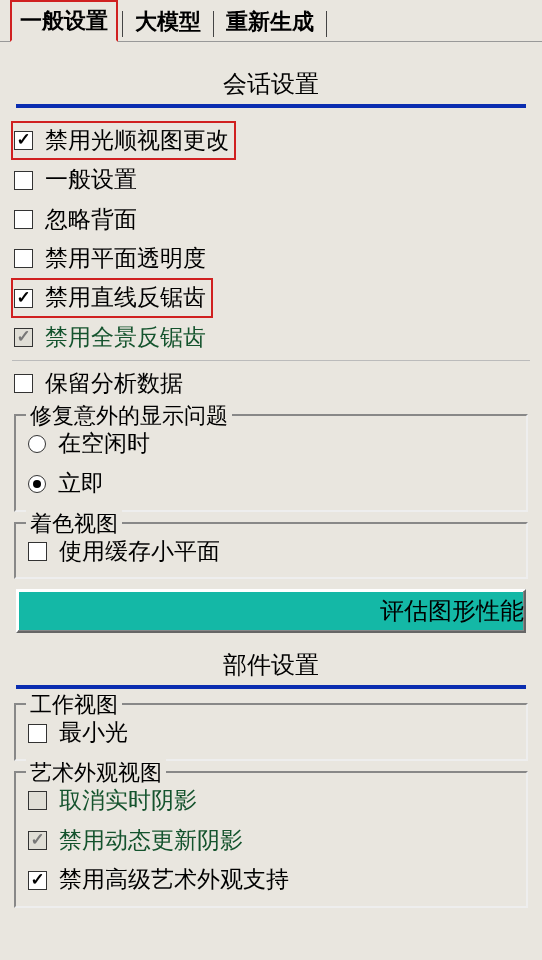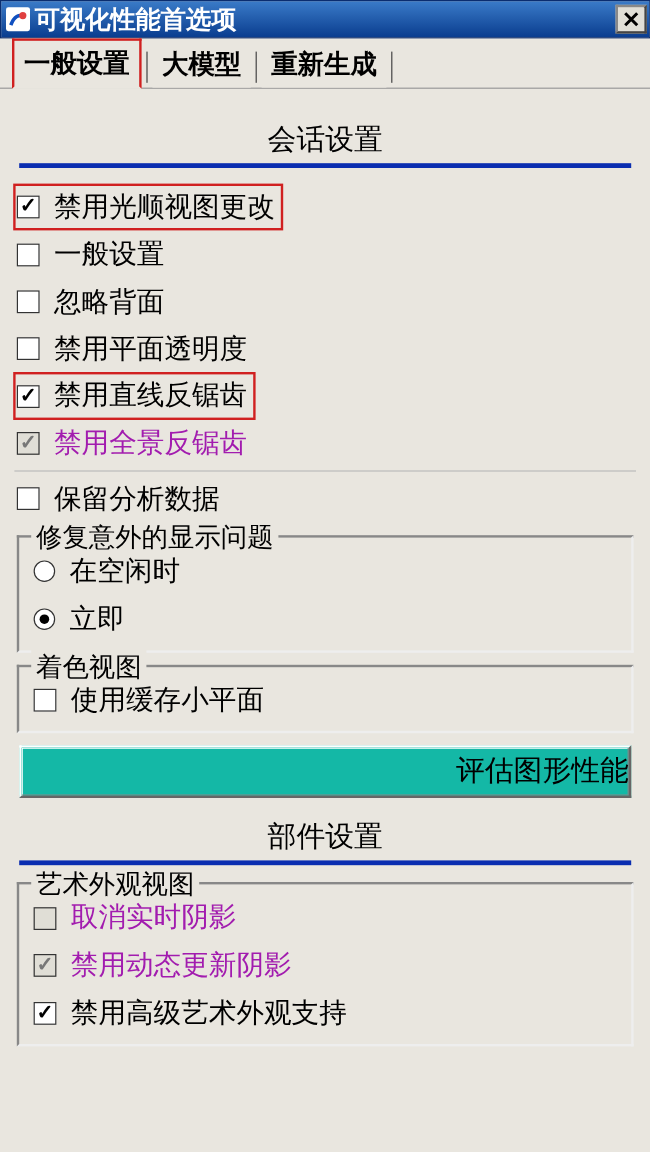--- a/index.html
+++ b/index.html
@@ -71,21 +71,21 @@
     height: 4px; background: #0a2db0; margin: 0 4px 14px 4px;
   }
 
   .row {
     display: flex; align-items: center;
     font-size: 23px;
     padding: 2px 0 2px 2px;
     margin-bottom: 2px;
     line-height: 1.45;
   }
-  .row.disabled { color: #a21caf; }
+  .row.disabled { color: #14532d; }
   .row.hl-red { outline: 2px solid #d02020; outline-offset: -1px; width: fit-content; padding: 2px 6px 2px 2px; }
 
   
   .cb {
     width: 19px; height: 19px; border: 1px solid #333;
     background: #fff; margin-right: 12px; flex-shrink: 0;
     display: flex; align-items: center; justify-content: center;
   }
   .cb.disabled { background: #e0ded6; }
   .cb.checked::after {
@@ -127,36 +127,20 @@
     border: 2px solid #fff; border-right-color: #666; border-bottom-color: #666;
     box-shadow: inset -1px -1px #888, inset 1px 1px #fff;
     font-size: 24px; text-align: right; line-height: 40px;
   }
 </style>
 </head>
 <body>
 
 <div class="window">
 
-  <div class="titlebar">
-    <div class="title-left">
-      <div class="app-icon">
-        <svg width="16" height="16" viewBox="0 0 16 16">
-          <path d="M2 13 Q6 2 14 6" stroke="#1050c0" stroke-width="3" fill="none"></path>
-          <circle cx="12" cy="5" r="3" fill="#e04040"></circle>
-        </svg>
-      </div>
-      <div class="title-text">可视化性能首选项</div>
-    </div>
-    <div class="close-btn">
-      <svg width="14" height="14" viewBox="0 0 14 14">
-        <path d="M2 2 L12 12 M12 2 L2 12" stroke="#000" stroke-width="2.5"></path>
-      </svg>
-    </div>
-  </div>
 
   <div class="tabbar">
     <div class="tab active">一般设置</div>
     <div class="tab-sep"></div>
     <div class="tab" style="border:none;">大模型</div>
     <div class="tab-sep"></div>
     <div class="tab" style="border:none;">重新生成</div>
     <div class="tab-sep"></div>
   </div>
 
@@ -215,20 +199,27 @@
         <span class="cb"></span>
         <span>使用缓存小平面</span>
       </div>
     </div>
 
     <div class="wide-button">评估图形性能</div>
 
     <div class="section-header" style="padding-top:6px;">部件设置</div>
     <div class="blue-hr"></div>
 
+    <div class="group">
+      <div class="group-legend">工作视图</div>
+      <div class="row">
+        <span class="cb"></span>
+        <span>最小光</span>
+      </div>
+    </div>
 
     <div class="group">
       <div class="group-legend">艺术外观视图</div>
       <div class="row disabled">
         <span class="cb disabled"></span>
         <span>取消实时阴影</span>
       </div>
       <div class="row disabled">
         <span class="cb disabled checked"></span>
         <span>禁用动态更新阴影</span>

